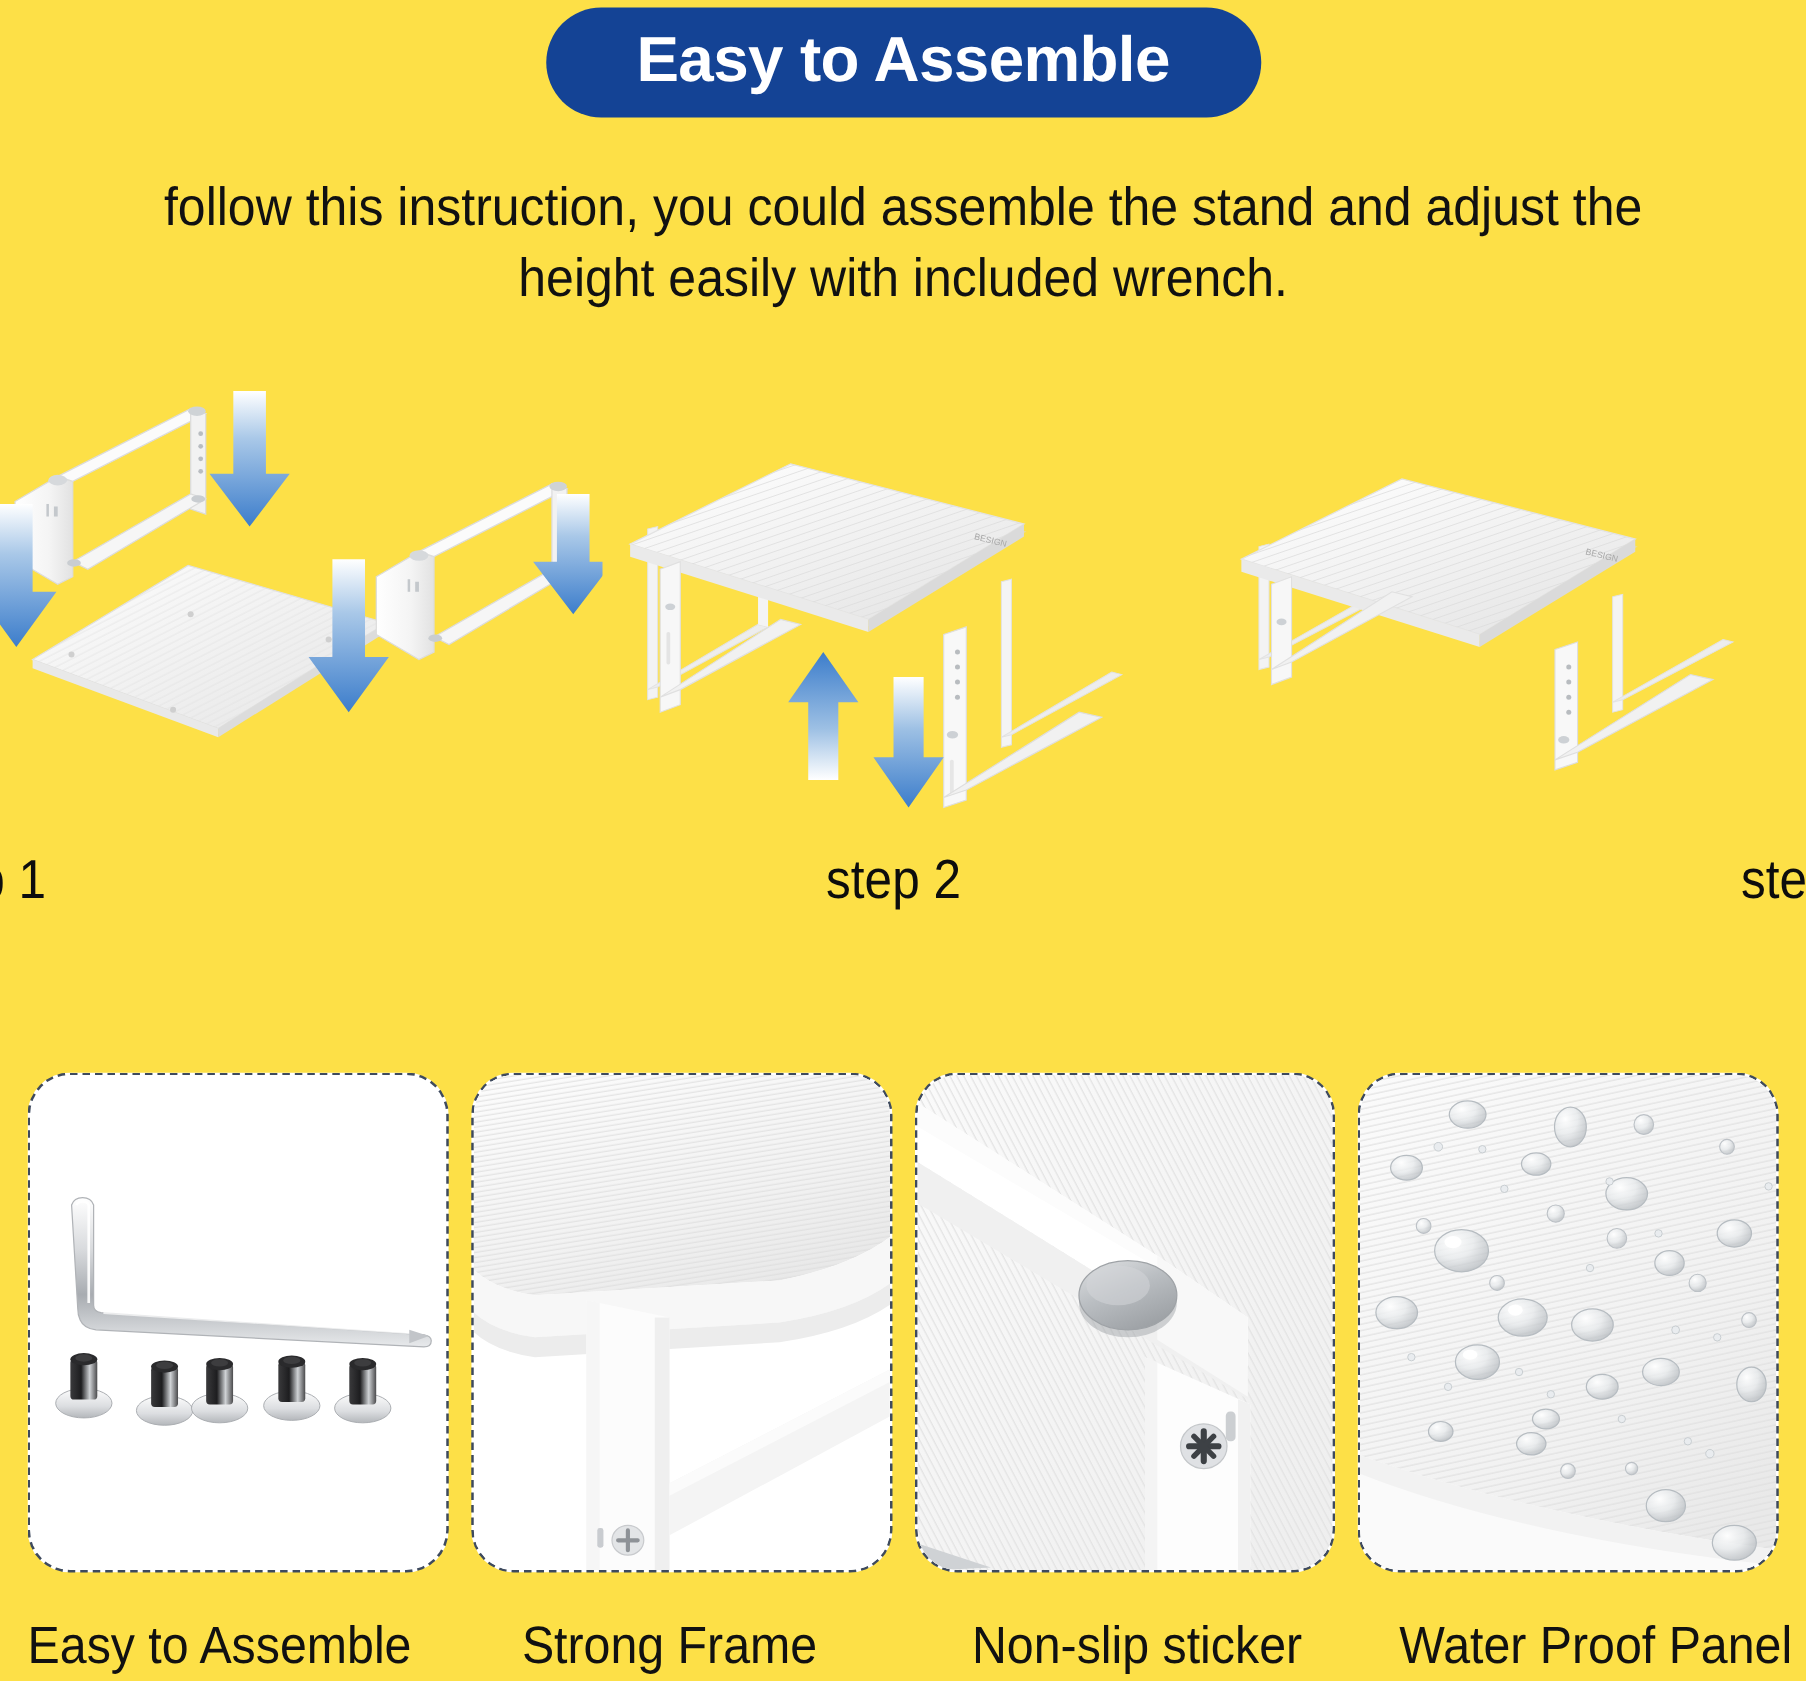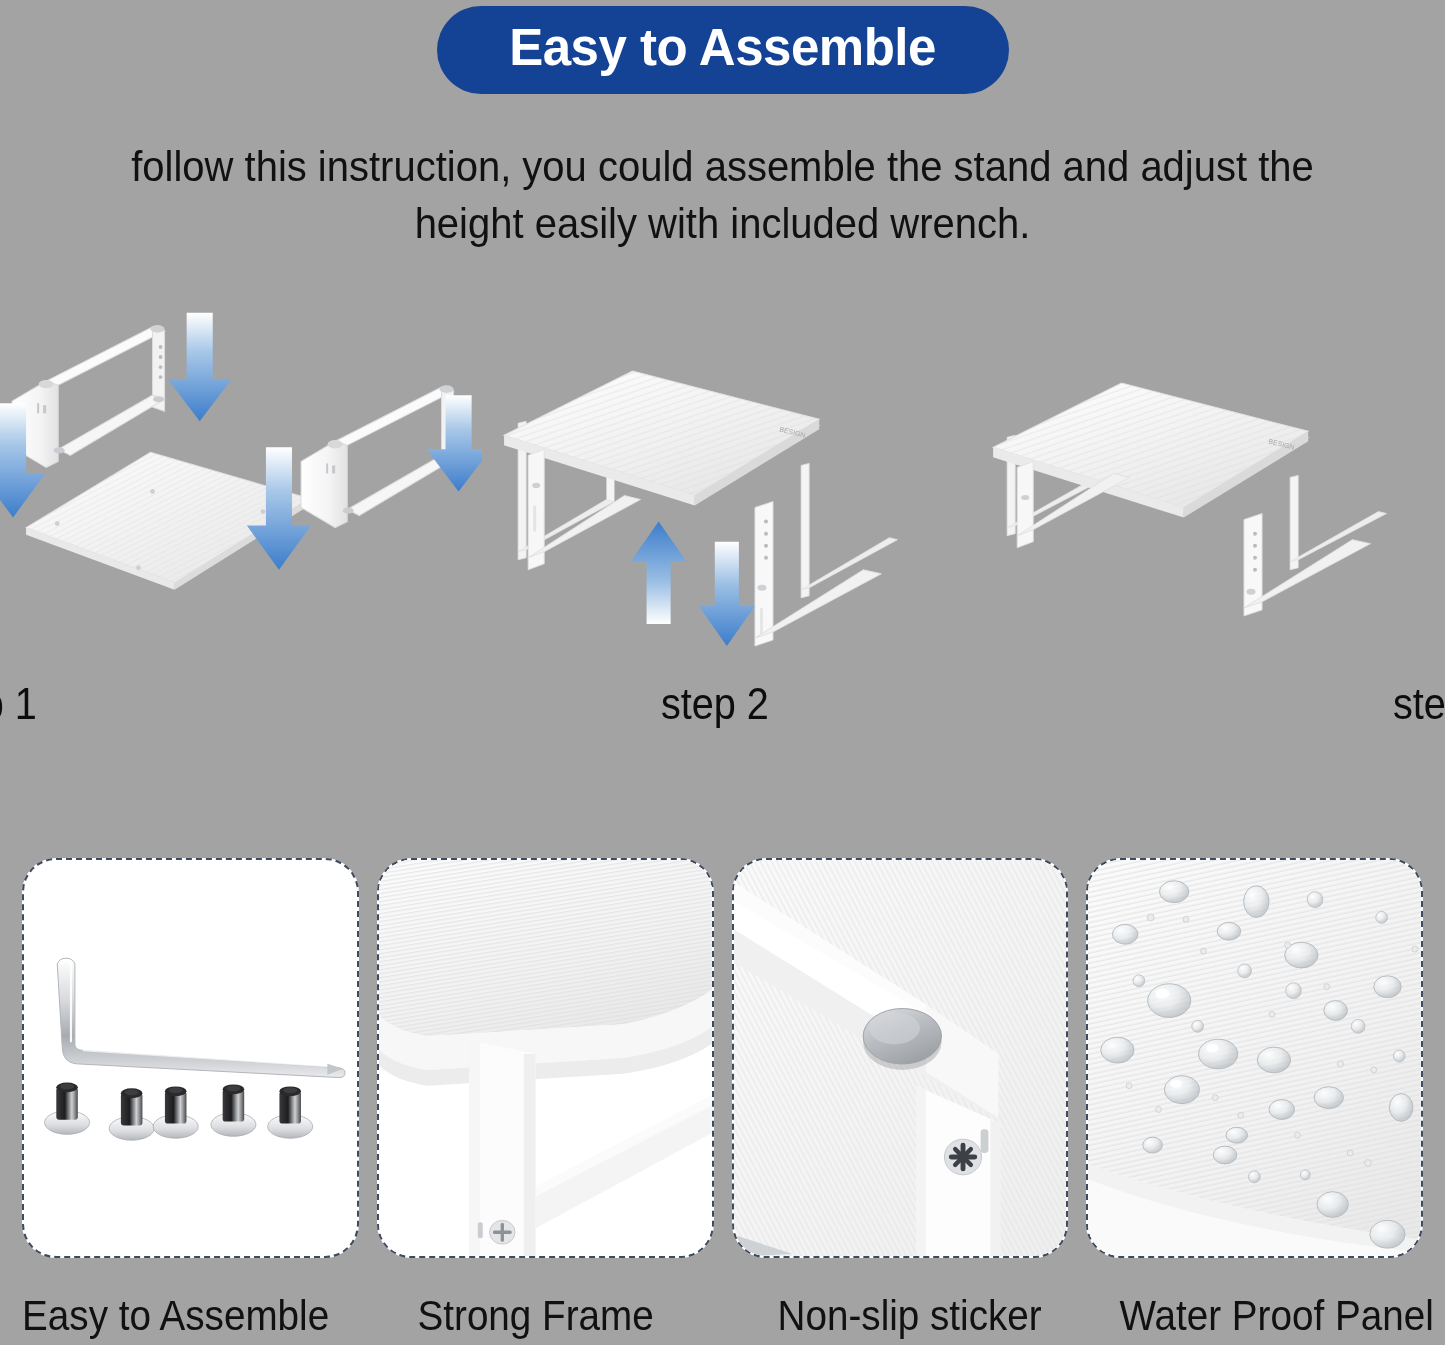--- a/index.html
+++ b/index.html
@@ -2,21 +2,21 @@
 <html><head>
 <meta charset="utf-8">
 <style>
   * { box-sizing: border-box; margin: 0; padding: 0; }
   html, body {
     width: 1445px; height: 1345px;
     background: #ffffff;
     font-family: "Liberation Sans", sans-serif;
     overflow: hidden;
   }
-  .page { position: relative; width: 1445px; height: 1345px; background:#a3a3a3; }
+  .page { position: relative; width: 1445px; height: 1345px; background:#fde047; }
 
   
   .title-wrap {
     position: absolute; top: 6px; left: 0; width: 100%;
     display: flex; justify-content: center;
   }
   .title-pill {
     background: #144395;
     border-radius: 60px;
     padding: 12px 62px 16px 62px;

